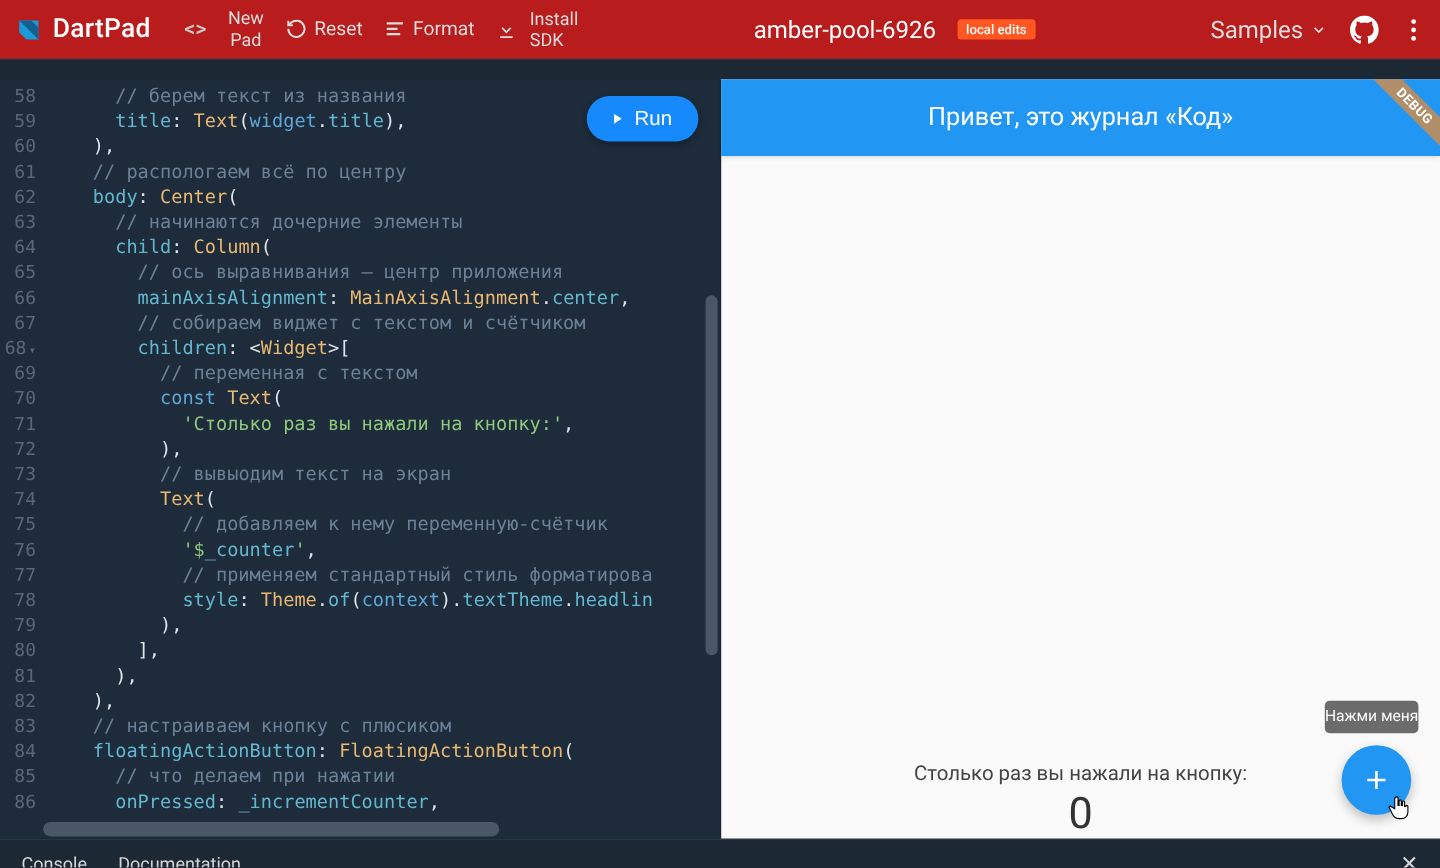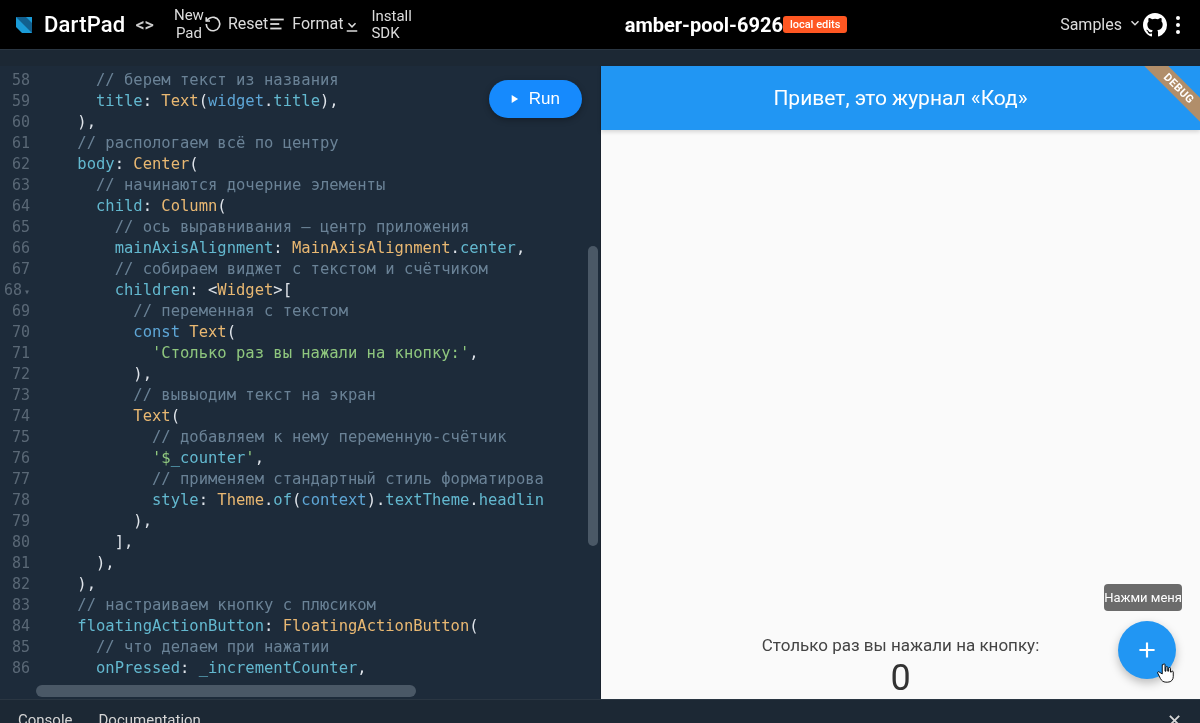--- a/index.html
+++ b/index.html
@@ -7,47 +7,48 @@
   font-family: -apple-system, BlinkMacSystemFont, "Segoe UI", Roboto, sans-serif;
   background: #1c2834;
   width: 1200px;
   height: 723px;
   overflow: hidden;
   color: #fff;
   position: relative;
 }
 .topbar {
   height: 50px;
-  background: #000000;
+  background: #b91c1c;
   display: flex;
   align-items: center;
   padding: 0 12px;
+  gap: 18px;
   border-bottom: 1px solid #2a3642;
 }
 .logo-group { display: flex; align-items: center; gap: 8px; }
 .logo-icon { display:flex; align-items:center; }
 .brand { font-size: 22px; font-weight: 500; color: #fff; letter-spacing: 0.2px;}
 .codetoggle { color: #ccc; font-size: 18px; font-weight: 500; margin-left: 10px;}
 .tbtn {
   display: flex; align-items: center;
   color: #dcdcdc; font-size: 16px;
   cursor: pointer; gap: 6px;
   line-height: 1.15;
 }
 .tbtn.stack { flex-direction: column; gap:0; font-size: 15px; text-align:center;}
-.tbtn.stack span { display:block;margin-left:20px; }
+.tbtn.stack span { display:block; }
 .ticon { display:flex; align-items:center; color:#dcdcdc; }
 .spacer { flex: 1; }
-.proj-name { font-size: 20px; font-weight: 700; color:#fff; }
+.proj-name { font-size: 20px; font-weight: 400; color:#fff; }
 .badge {
   background: #ff5722; color: #fff;
   font-size: 11px; padding: 2px 7px;
   border-radius: 3px; font-weight: 500; text-align: right;
 }
-.samples { display:flex; align-items:center; gap:6px; color:#dcdcdc; font-size:16px;}
+.samples { display:flex; align-items:center; gap:6px; color:#dcdcdc; font-size:20px;}
 .gh-icon { width:26px; height:26px; display:flex; align-items:center; justify-content:center;}
 .more-icon { display:flex; flex-direction:column; gap:3px; align-items:center; justify-content:center; width:20px;}
 .more-icon div { width:4px; height:4px; background:#fff; border-radius:50%;}
 
 .main {
   display:flex; height: calc(100% - 50px - 40px); margin-top: 16px;
 }
 .editor-pane {
   width: 600px; position: relative;
   background: #1d2b3a;

